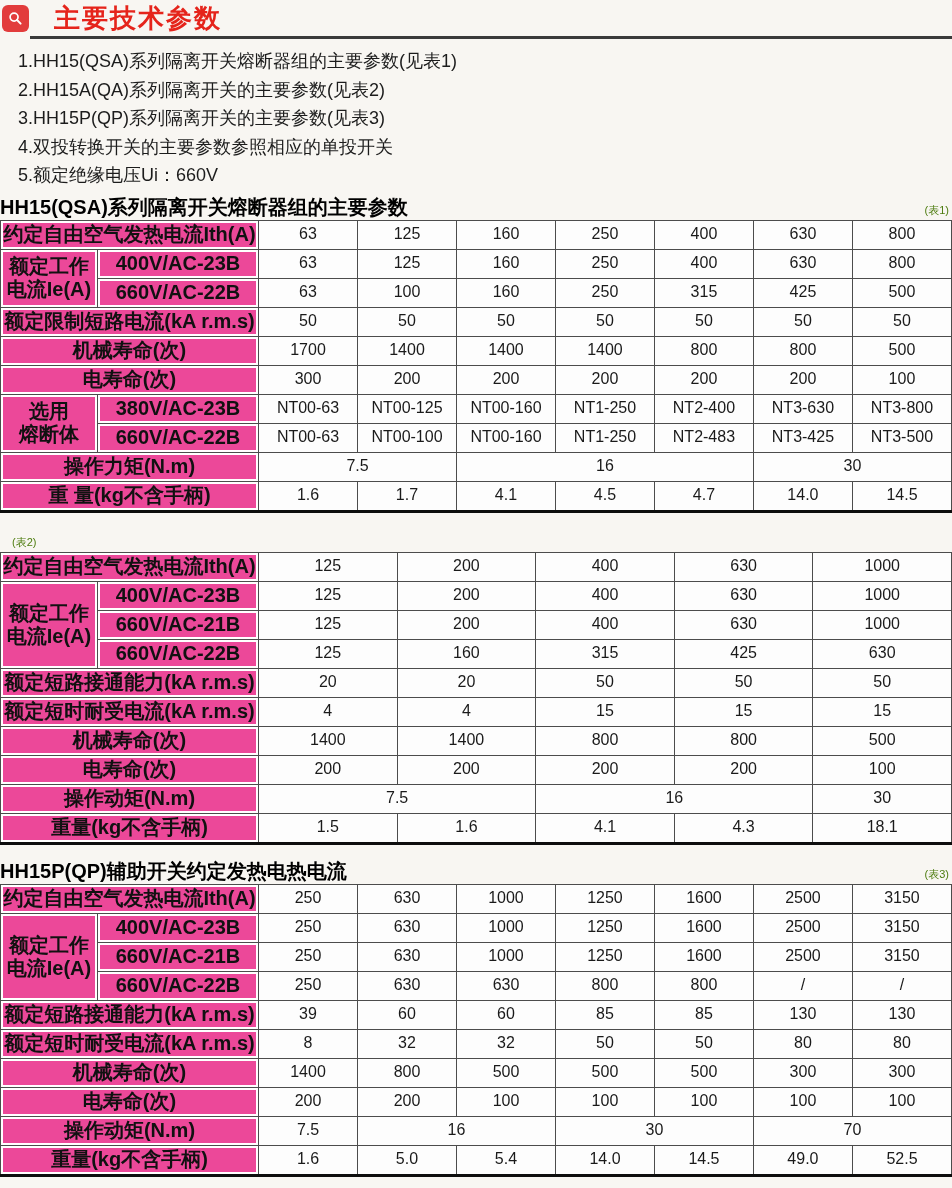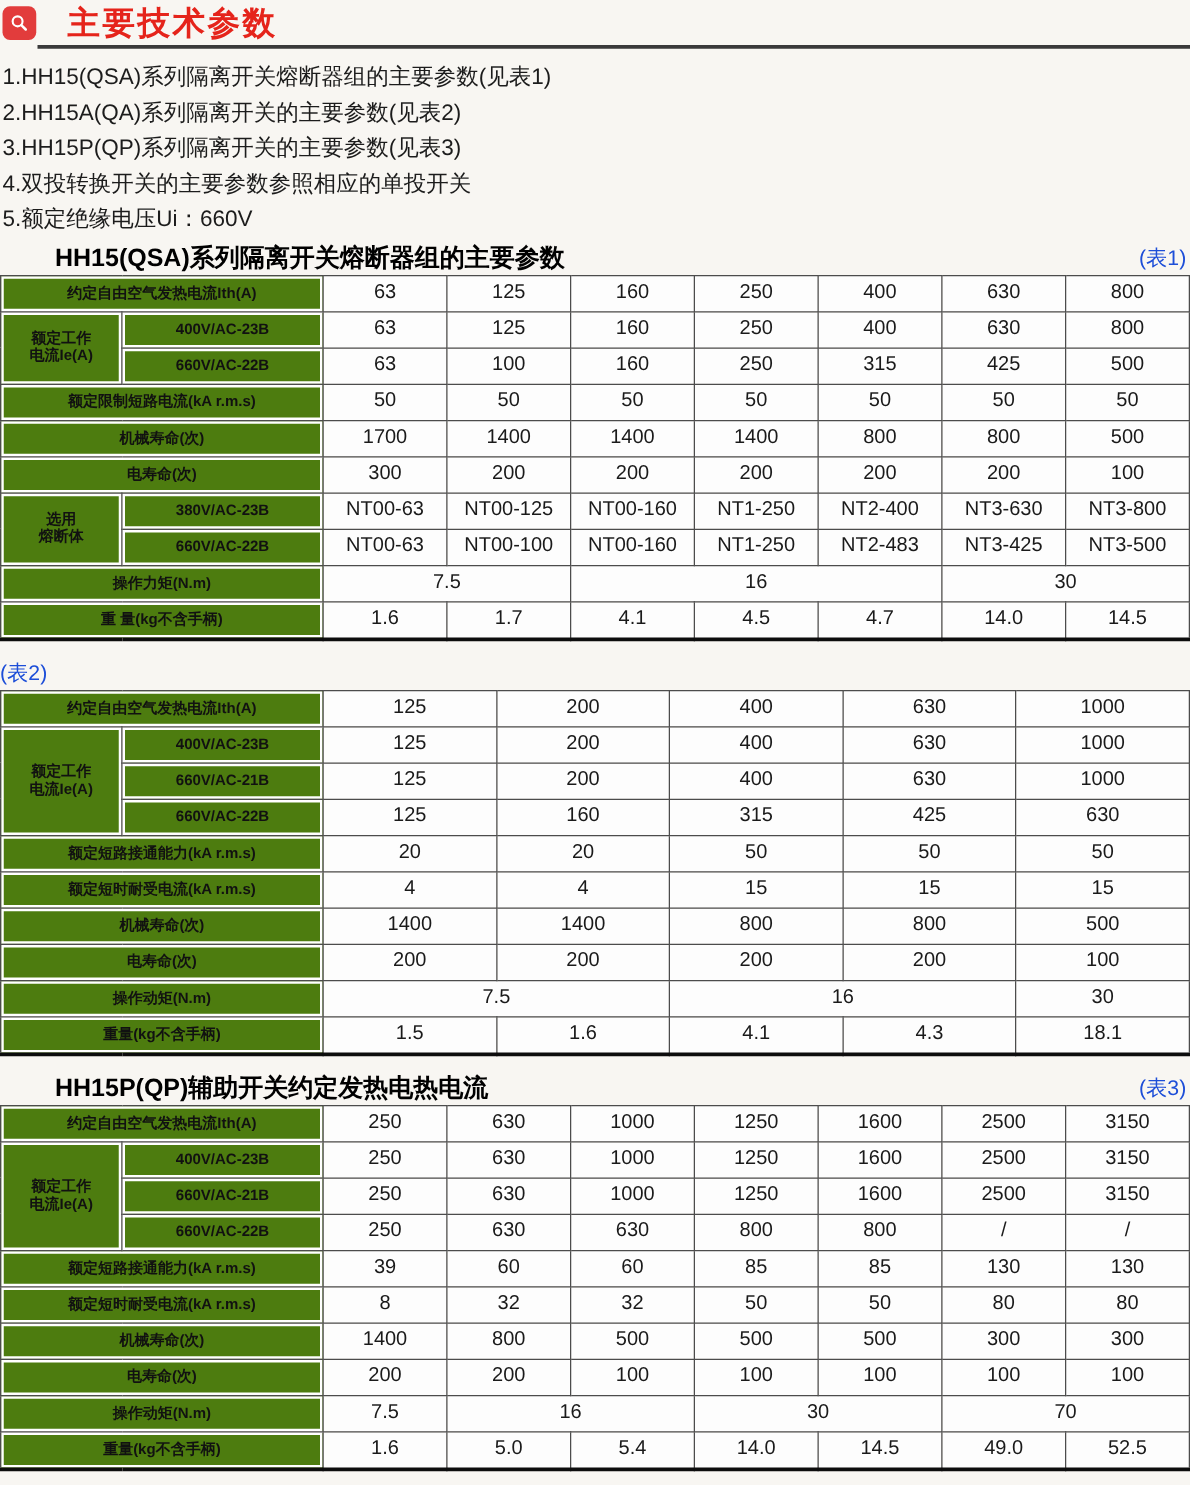--- a/index.html
+++ b/index.html
@@ -11,40 +11,40 @@
   }
   
   .header{display:flex;align-items:center;gap:25px;padding:3px 0 0 2px;height:30px;}
   .hicon{width:27px;height:27px;background:#e23c3c;border-radius:6px;
          display:flex;align-items:center;justify-content:center;flex:0 0 auto;}
   .hicon svg{width:17px;height:17px;display:block;}
   .htitle{color:#e5241b;font-size:26px;font-weight:bold;letter-spacing:2px;line-height:1;}
   .hrule{height:3px;background:#3a3a3a;margin:3px 0 0 30px;}
   
   .notes{display:flex;margin-top:8px;font-size:18px;line-height:28.5px;color:#1c1c1c;}
-  .notes-left{width:503px;padding-left:2px;box-sizing:border-box;}
+  .notes-left{width:503px;padding-left:18px;box-sizing:border-box;}
   .notes-right{flex:1;}
   
   .tsec{margin-top:4px;}
   .tsec + .tsec{margin-top:13px;}
   .tsec-head{display:flex;justify-content:space-between;align-items:flex-end;
              padding:0 3px 2px 0;height:24px;}
-  .tsec-name{font-size:20px;font-weight:bold;color:#000;line-height:1.1;padding-left:44px;}
-  .tsec-tag{font-size:17px;color:#1d4ed8;line-height:1.2;}
+  .tsec-name{font-size:20px;font-weight:bold;color:#000;line-height:1.1;}
+  .tsec-tag{font-size:11px;color:#4d7c0f;line-height:1.2;margin-left:12px;}
   table.spec{width:952px;border-collapse:collapse;table-layout:fixed;
              border:1px solid #3a3a3a;border-bottom:3px solid #0d0d0d;}
   table.spec td{
     border:1px solid #4c4c4c;text-align:center;vertical-align:middle;
     height:28px;font-size:16px;padding:0 2px;background:#fdfdfd;
     overflow:hidden;line-height:1.15;
   }
   table.spec td.lbl{
-    background:#4d7c0f;
+    background:#ec4899;
     box-shadow:inset 0 0 0 2px #ffffff;
-    font-weight:bold;font-size:12px;white-space:pre-line;color:#111;
+    font-weight:bold;font-size:20px;white-space:pre-line;color:#111;
   }
 </style>
 </head>
 <body>
 
 <div class="header">
   <span class="hicon">
     <svg viewBox="0 0 24 24">
       <circle cx="10" cy="10" r="5.6" fill="none" stroke="#ffffff" stroke-width="2.4"></circle>
       <line x1="14.2" y1="14.2" x2="19.2" y2="19.2" stroke="#ffffff" stroke-width="2.8" stroke-linecap="round"></line>

